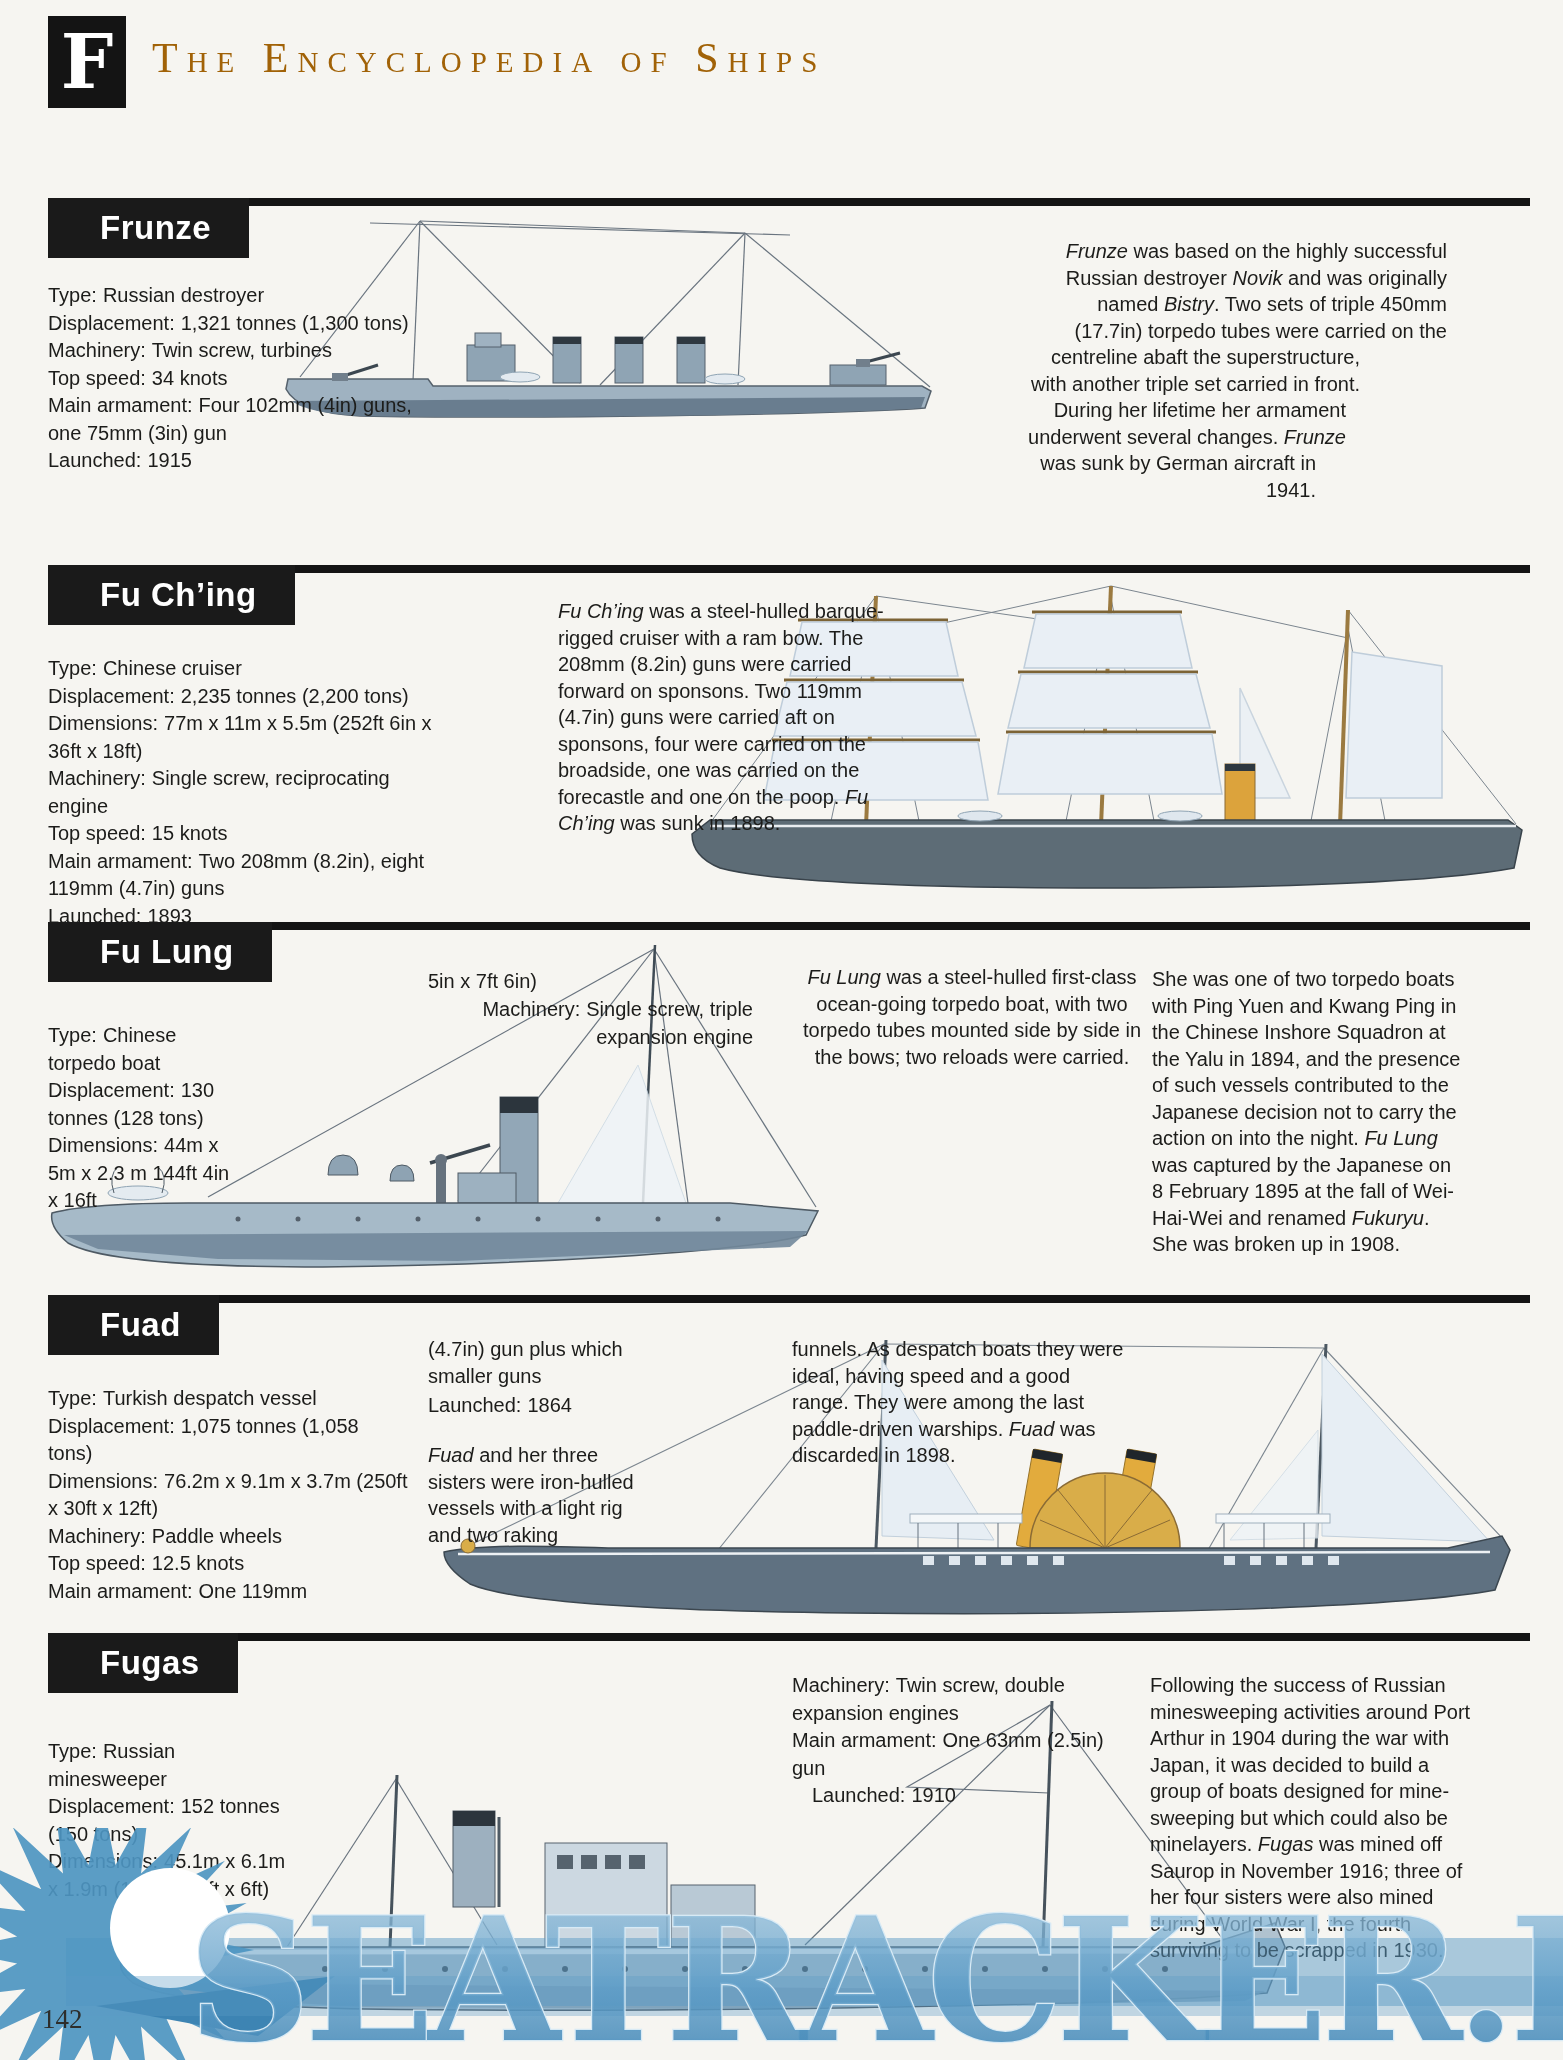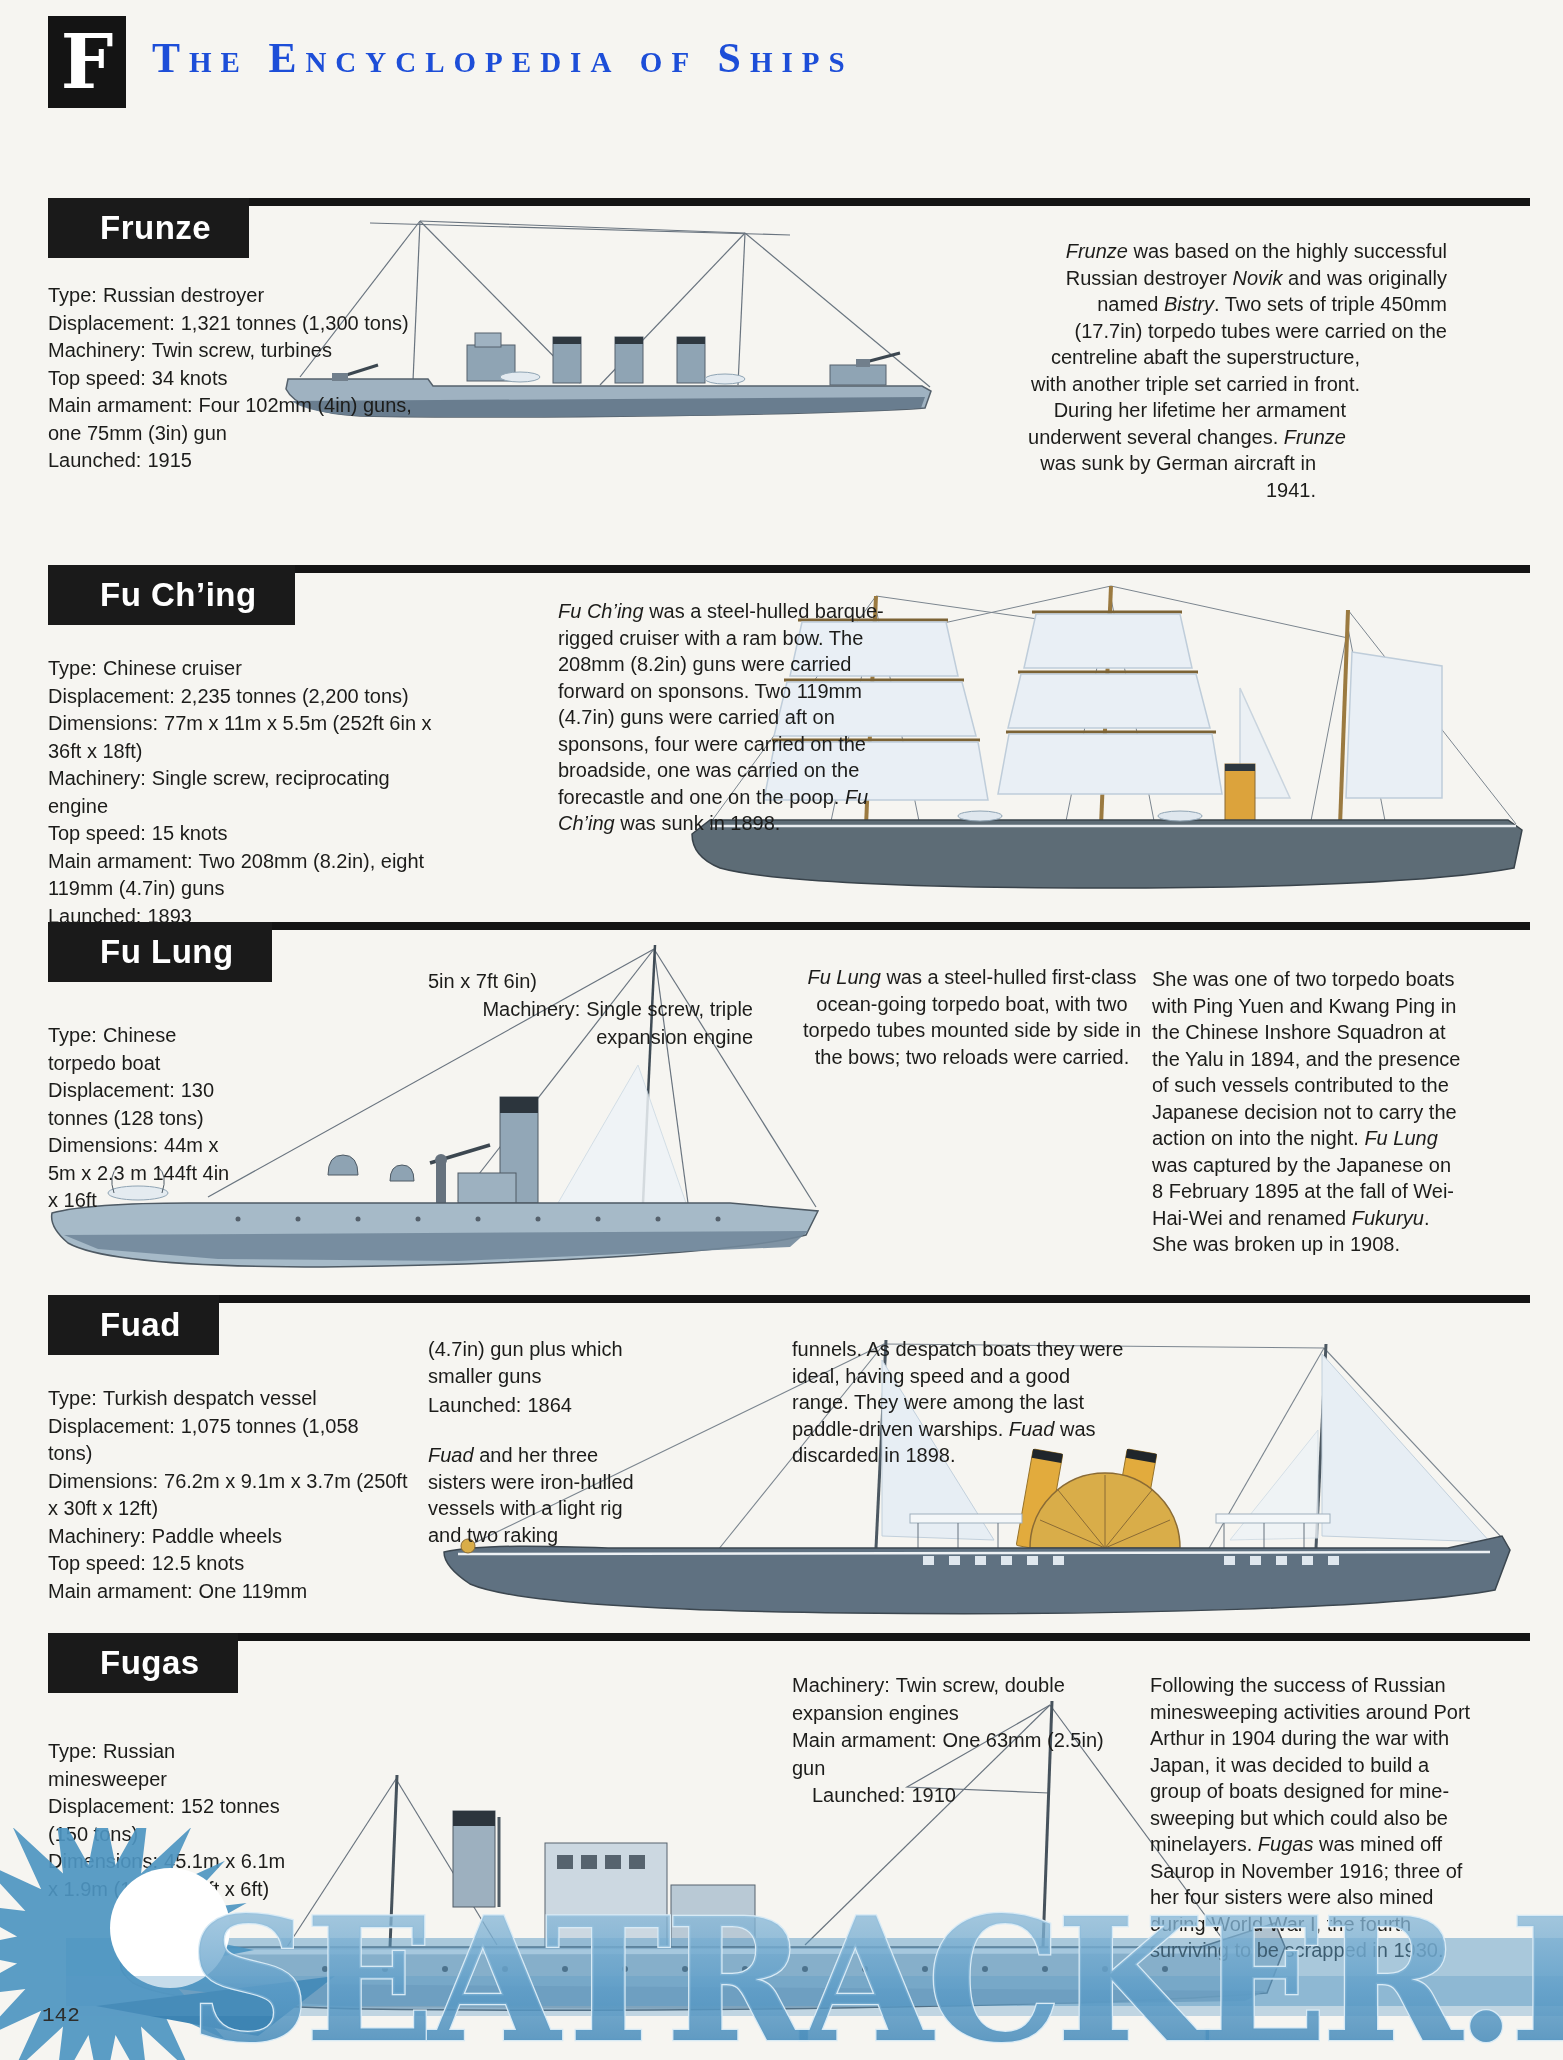--- a/index.html
+++ b/index.html
@@ -3,36 +3,36 @@
 <meta charset="utf-8">
 <style>
   html,body{margin:0;padding:0;background:#e8e6e1}
   .page{position:relative;width:1563px;height:2060px;background:#f6f5f1;overflow:hidden;
         font-family:"Liberation Sans",sans-serif;color:#1c1c1a}
   
   .fbox{position:absolute;left:48px;top:16px;width:78px;height:92px;background:#141414;color:#fff;
         font-family:"DejaVu Serif",serif;font-weight:bold;font-size:74px;
         display:flex;align-items:center;justify-content:center}
   .book-title{position:absolute;left:152px;top:34px;margin:0;font-family:"Liberation Serif",serif;
-        font-variant:small-caps;font-weight:700;font-size:42px;letter-spacing:9px;color:#1d4ed8}
+        font-variant:small-caps;font-weight:400;font-size:42px;letter-spacing:9px;color:#a16207}
   
   .rule{position:absolute;height:8px;background:#141414}
   .tag{position:absolute;background:#1a1a1a;color:#fff;font-weight:bold;font-size:33px;
        line-height:60px;height:60px;padding:0 38px 0 52px;letter-spacing:.5px;white-space:nowrap}
   
   .specs,.desc,.cont{position:absolute;font-size:20px;line-height:27.5px}
   .desc{line-height:26.5px}
   .lbl{font-weight:normal;margin-right:6px}
   .ta-r{text-align:right}
   .ta-c{text-align:center}
   .st{float:right;clear:right}
   .ship{position:absolute}
   .wm{position:absolute;z-index:40;pointer-events:none}
-  .pagenum{position:absolute;left:42px;top:2004px;z-index:50;font-family:Liberation Mono, monospace;
-           font-size:21px;color:#2d2d2b}
+  .pagenum{position:absolute;left:42px;top:2004px;z-index:50;font-family:Liberation Serif, serif;
+           font-size:27px;color:#2d2d2b}
 </style>
 </head>
 <body>
 
 <div class="page">
 
   <div class="fbox">
     <span>F</span>
   </div>
   <h1 class="book-title">The Encyclopedia of Ships</h1>

